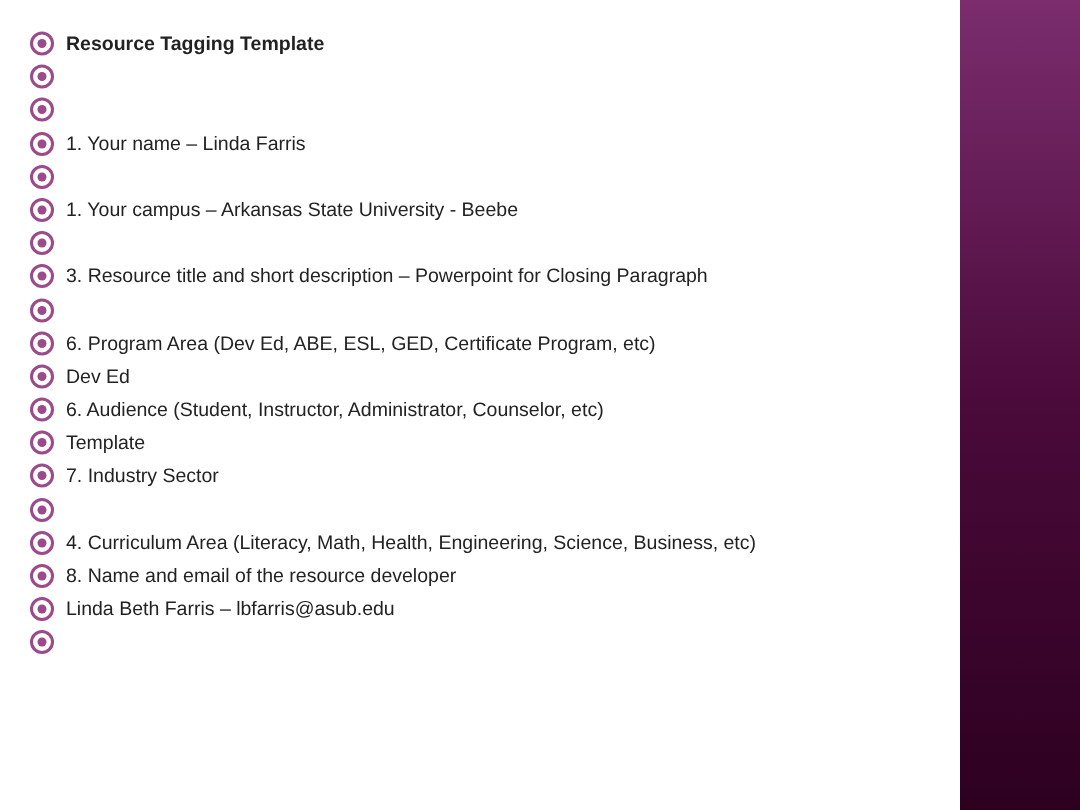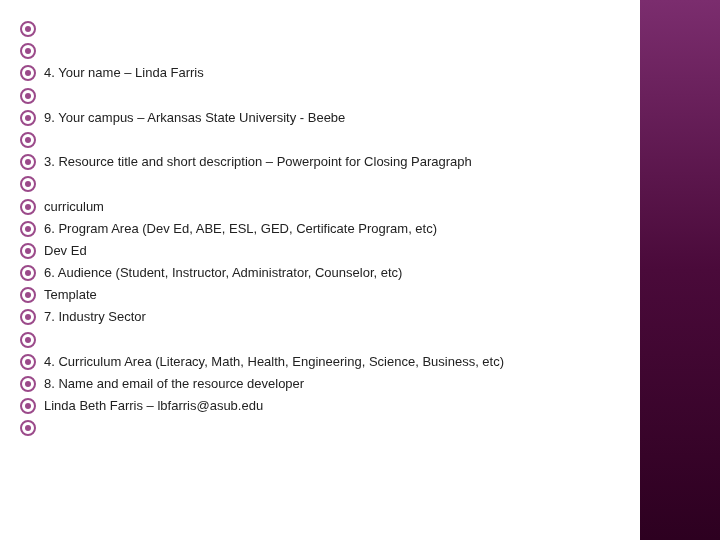--- a/index.html
+++ b/index.html
@@ -72,55 +72,55 @@
 
     .bold {
       font-weight: bold;
     }
   </style>
 </head>
 <body>
 
 <div class="main-content">
   <ul class="list-area">
+  <li class="list-item">
+        <span class="bullet"></span>
+        <span class="item-text bold">Resource Tagging Template</span>
+      </li>
       <li class="list-item">
         <span class="bullet"></span>
         <span class="item-text">&nbsp;</span>
       </li>
       <li class="list-item">
         <span class="bullet"></span>
         <span class="item-text">&nbsp;</span>
       </li>
       <li class="list-item">
         <span class="bullet"></span>
-        <span class="item-text">4. Your name – Linda Farris</span>
+        <span class="item-text">1. Your name – Linda Farris</span>
       </li>
       <li class="list-item">
         <span class="bullet"></span>
         <span class="item-text">&nbsp;</span>
       </li>
       <li class="list-item">
         <span class="bullet"></span>
-        <span class="item-text">9. Your campus – Arkansas State University - Beebe</span>
+        <span class="item-text">1. Your campus – Arkansas State University - Beebe</span>
       </li>
       <li class="list-item">
         <span class="bullet"></span>
         <span class="item-text">&nbsp;</span>
       </li>
       <li class="list-item">
         <span class="bullet"></span>
         <span class="item-text">3. Resource title and short description – Powerpoint for Closing Paragraph</span>
       </li>
       <li class="list-item">
         <span class="bullet"></span>
         <span class="item-text">&nbsp;</span>
-      </li>
-      <li class="list-item">
-        <span class="bullet"></span>
-        <span class="item-text"> curriculum</span>
       </li>
       <li class="list-item">
         <span class="bullet"></span>
         <span class="item-text">6. Program Area (Dev Ed, ABE, ESL, GED, Certificate Program, etc)</span>
       </li>
       <li class="list-item">
         <span class="bullet"></span>
         <span class="item-text"> Dev Ed</span>
       </li>
       <li class="list-item">

